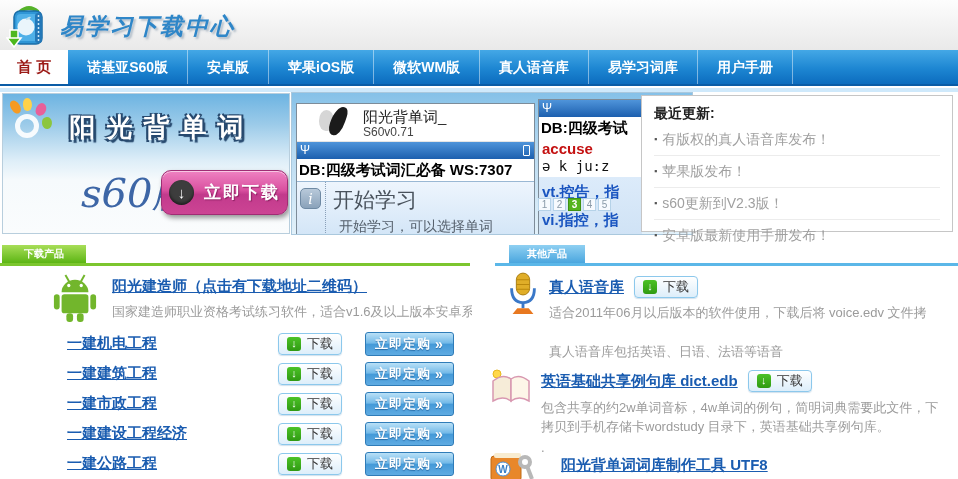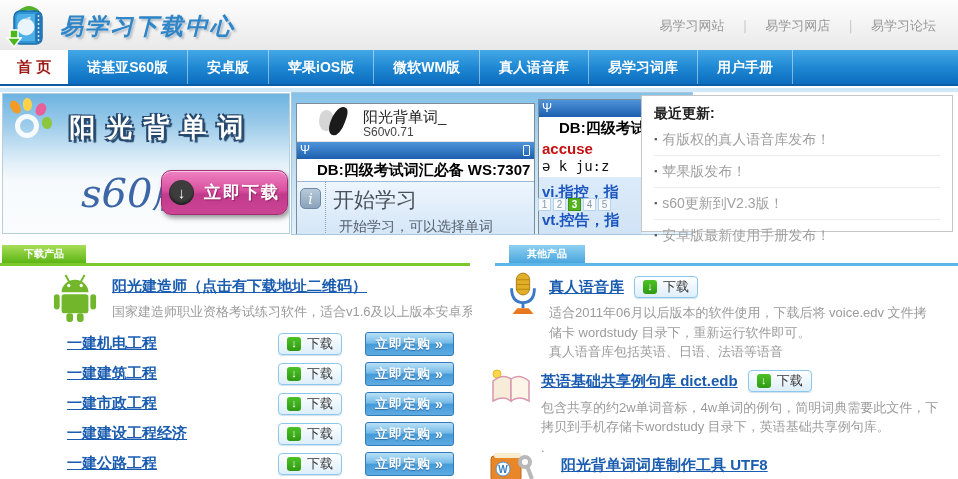--- a/index.html
+++ b/index.html
@@ -43,21 +43,21 @@
   .phone { position:absolute; background:#fff; border:1px solid #7d8c99; }
   #screen1 { left:4px; top:10px; width:239px; height:140px; }
   #screen1 .p-head { height:38px; background:#fff; position:relative; border-bottom:1px solid #e5e5e5; }
   .applogo-egg { position:absolute; left:22px; top:6px; width:15px; height:21px; background:#d6d6d6; border-radius:50% 50% 45% 45%; }
   .applogo-swoosh { position:absolute; left:34px; top:2px; width:14px; height:30px; background:#1b1b1b; border-radius:70% 30% 60% 40%; transform:rotate(18deg); }
   #screen1 .app-name { position:absolute; left:66px; top:4px; font-size:15px; color:#222; }
   #screen1 .app-ver { position:absolute; left:66px; top:21px; font-size:12px; color:#444; }
   .p-bar { height:17px; background:linear-gradient(180deg,#4f94da,#1c5fae); position:relative; }
   .p-bar .ant { position:absolute; left:3px; top:1px; color:#fff; font-size:12px; line-height:15px; }
   .p-bar .batt { position:absolute; right:4px; top:3px; width:7px; height:11px; border:1px solid #fff; border-radius:1px; }
-  .p-db { height:22px; background:#fff; font-size:15px; font-weight:bold; color:#000; line-height:22px; padding-left:20px; }
+  .p-db { height:22px; background:#fff; font-size:15px; font-weight:bold; color:#000; line-height:22px; padding-left:2px; }
   #screen1 .p-body { height:63px; background:linear-gradient(180deg,#eef5fd,#cfe3f6); position:relative; border-top:1px solid #9ab8d4; }
   .info-ic { position:absolute; left:3px; top:6px; width:21px; height:21px; border-radius:5px; background:linear-gradient(180deg,#b8c9da,#8aa2ba); border:1px solid #6f8aa4; color:#fff; font-family:"DejaVu Serif","Liberation Serif",serif; font-style:italic; font-size:14px; text-align:center; line-height:20px; }
   #screen1 .dots { position:absolute; left:28px; top:0; height:63px; border-left:1px dotted #8aa0b8; }
   #screen1 .m-title { position:absolute; left:36px; top:4px; font-size:21px; color:#49525c; }
   #screen1 .m-sub { position:absolute; left:42px; top:36px; font-size:14px; color:#55606c; width:195px; }
   #screen2 { left:246px; top:6px; width:104px; height:144px; border-right:none; }
   #screen2 .p-white { background:#fff; padding:1px 3px 3px 3px; }
   #screen2 .word { font-size:15px; font-weight:bold; color:#c41111; }
   #screen2 .phon { font-size:14px; font-family:"DejaVu Sans Mono","Liberation Mono",monospace; color:#111; margin-top:1px; }
   #screen2 .p-mean { background:linear-gradient(180deg,#dcebfa,#cfe2f5); padding:6px 3px 2px 3px; height:62px; }
@@ -123,23 +123,20 @@
       <rect x="8" y="8" width="28" height="33" rx="6" fill="#2f96d6" stroke="#1a6ea8" stroke-width="1.5"></rect>
       <rect x="10.5" y="11" width="23" height="27" rx="4" fill="#4fb0e8"></rect>
       <rect x="29" y="10" width="7" height="30" rx="3" fill="#2478b8"></rect>
       <path d="M32.5 12 v26" stroke="#cfe8f6" stroke-width="1.5" stroke-dasharray="2 2"></path>
       <circle cx="20" cy="24" r="8.5" fill="#eaf5fb"></circle>
       <path d="M20 16 q2.5 -3 5 -2 q-1 3 -5 3 z" fill="#bfe0f0"></path>
       <rect x="4" y="27" width="8" height="9" fill="#4db81e" stroke="#fff" stroke-width="1.5"></rect>
       <path d="M1 35 h14 l-7 9 z" fill="#4db81e" stroke="#fff" stroke-width="1.5"></path>
     </svg>
     <div id="logo-text" class="abs">易学习下载中心</div>
-    <div id="top-links" class="abs">
-      <a>易学习网站</a><span class="sep">｜</span><a>易学习网店</a><span class="sep">｜</span><a>易学习论坛</a>
-    </div>
   </div>
 
   <div id="nav" class="abs">
     <div class="item active">首 页</div>
     <div class="item">诺基亚S60版</div>
     <div class="item">安卓版</div>
     <div class="item">苹果iOS版</div>
     <div class="item">微软WM版</div>
     <div class="item">真人语音库</div>
     <div class="item">易学习词库</div>
@@ -186,22 +183,22 @@
     <div id="screen2" class="phone">
       <div class="p-bar">
         <span class="ant">Ψ</span>
       </div>
       <div class="p-db clip">DB:四级考试</div>
       <div class="p-white">
         <div class="word">accuse</div>
         <div class="phon clip">ə k ju:z</div>
       </div>
       <div class="p-mean">
+        <div class="mean">vt.控告，指</div>
         <div class="mean">vi.指控，指</div>
-        <div class="mean">vt.控告，指</div>
       </div>
     </div>
     <div id="pager" class="abs">
       <span>1</span>
       <span>2</span>
       <span class="active">3</span>
       <span>4</span>
       <span>5</span>
     </div>
   </div>
@@ -300,21 +297,20 @@
     <path d="M9 44 h22 l-5 -6 h-12 z" fill="#e87820"></path>
   </svg>
   <div class="op-title-row" style="left:549px; top:276px;">
     <a class="plink">真人语音库</a>
     <span class="dl-btn">
         <span class="ic">↓</span>
         <span class="lb">下载</span>
       </span>
   </div>
   <div id="op1-l0" class="abs pdesc clip">适合2011年06月以后版本的软件使用，下载后将 voice.edv 文件拷</div>
-  <div id="op1-l1" class="abs pdesc clip">储卡 wordstudy 目录下，重新运行软件即可。</div>
   <div id="op1-l2" class="abs pdesc clip">真人语音库包括英语、日语、法语等语音</div>
 
   <svg id="op2-icon" class="abs" viewBox="0 0 48 38">
     <circle cx="10" cy="7" r="4" fill="#ffd84a" stroke="#e8b820"></circle>
     <path d="M6 14 Q16 6 24 12 L24 34 Q16 28 6 34 Z" fill="#f6ecd8" stroke="#d898b0" stroke-width="1.5"></path>
     <path d="M42 14 Q32 6 24 12 L24 34 Q32 28 42 34 Z" fill="#fdf6e8" stroke="#d898b0" stroke-width="1.5"></path>
   </svg>
   <div class="op-title-row" style="left:541px; top:370px;">
     <a class="plink">英语基础共享例句库 dict.edb</a>
     <span class="dl-btn">

